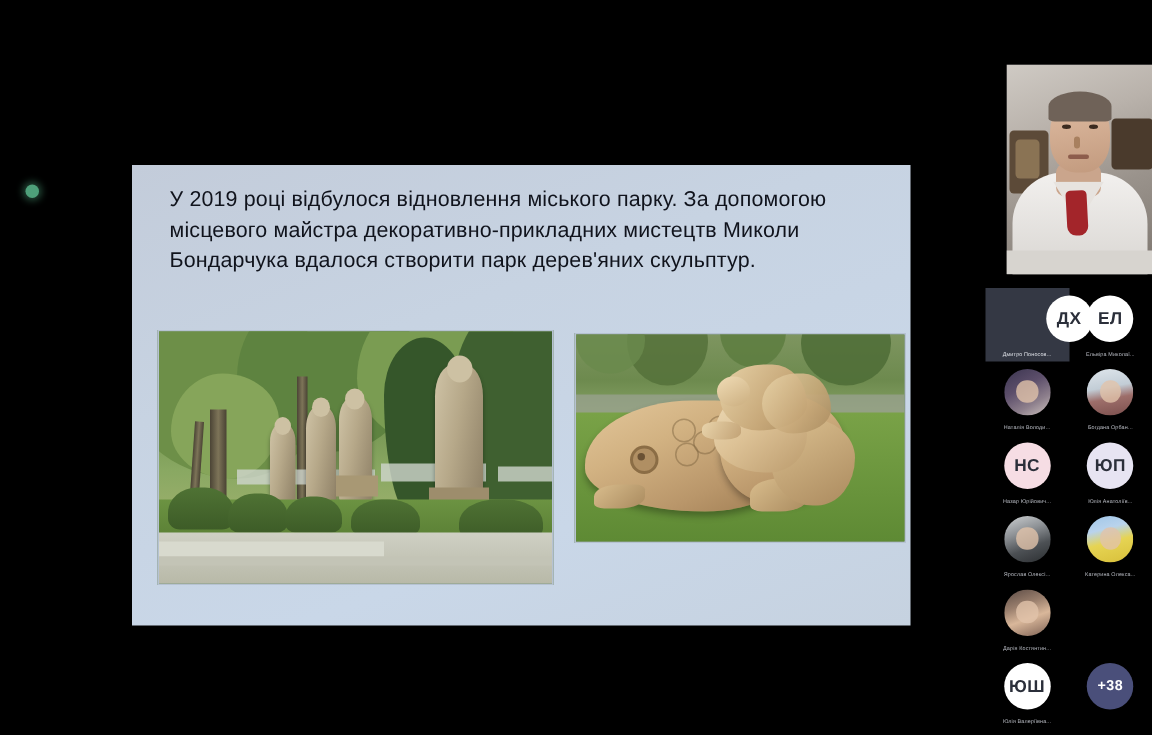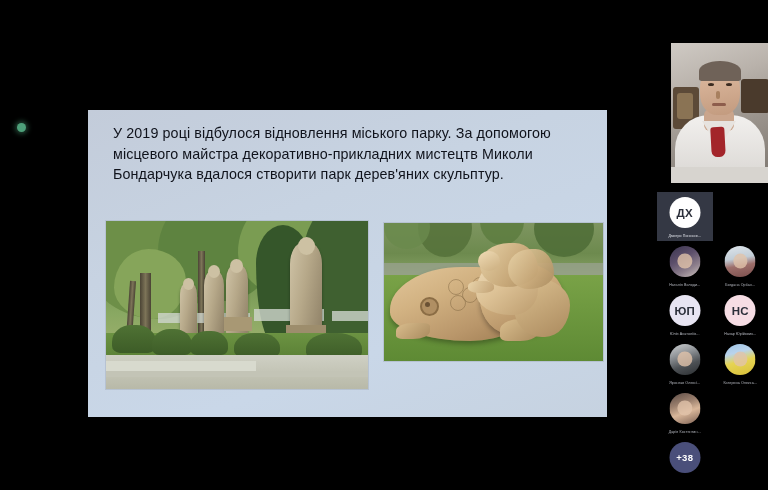--- a/index.html
+++ b/index.html
@@ -207,51 +207,55 @@
         <div class="sv-eye" style="left:55px;top:40px;"></div>
         <div style="position:absolute;left:45px;top:48px;width:4px;height:8px;background:#a8805f;border-radius:2px;"></div>
         <div style="position:absolute;left:41px;top:60px;width:14px;height:3px;background:#8d5d4c;border-radius:2px;"></div>
         <div style="position:absolute;left:0;bottom:0;width:97px;height:16px;background:#d7d4cf;"></div>
       </div>
     </div>
 
     <div class="p-grid">
         <div class="p-row">
           <div class="p-cell active">
-            <div class="p-av" style="background: rgb(255, 255, 255); color: rgb(43, 47, 58);">ДХ</div>
+            <div class="p-av" style="background: rgb(255, 255, 255); color: rgb(43, 47, 58); margin-left: 28px;">ДХ</div>
             <div class="p-name">Дмитро Поносов...</div>
           </div>
+          <div class="p-cell">
+            <div class="p-av" style="background: rgb(255, 255, 255); color: rgb(43, 47, 58);">ЕЛ</div>
+            <div class="p-name">Ельвіра Миколаї...</div>
+          </div>
         </div>
         <div class="p-row">
           <div class="p-cell">
             <div class="p-av">
               <div class="ph ph-a">
                 <div class="ph-face"></div>
               </div>
             </div>
             <div class="p-name">Наталія Володи...</div>
           </div>
           <div class="p-cell">
             <div class="p-av">
               <div class="ph ph-b">
                 <div class="ph-face"></div>
               </div>
             </div>
             <div class="p-name">Богдана Орбан...</div>
           </div>
         </div>
         <div class="p-row">
+          <div class="p-cell">
+            <div class="p-av" style="background: rgb(246, 221, 228); color: rgb(43, 47, 58);">НС</div>
+            <div class="p-name">Назар Юрійович...</div>
+          </div>
           <div class="p-cell">
             <div class="p-av" style="background: rgb(231, 228, 242); color: rgb(43, 47, 58);">ЮП</div>
             <div class="p-name">Юлія Анатоліїв...</div>
           </div>
-          <div class="p-cell">
-            <div class="p-av" style="background: rgb(246, 221, 228); color: rgb(43, 47, 58);">НС</div>
-            <div class="p-name">Назар Юрійович...</div>
-          </div>
         </div>
         <div class="p-row">
           <div class="p-cell">
             <div class="p-av">
               <div class="ph ph-c">
                 <div class="ph-face"></div>
               </div>
             </div>
             <div class="p-name">Ярослав Олексі...</div>
           </div>
@@ -268,20 +272,24 @@
           <div class="p-cell">
             <div class="p-av">
               <div class="ph ph-e">
                 <div class="ph-face"></div>
               </div>
             </div>
             <div class="p-name">Дарія Костянтин...</div>
           </div>
         </div>
         <div class="p-row">
+          <div class="p-cell">
+            <div class="p-av" style="background: rgb(255, 255, 255); color: rgb(43, 47, 58);">ЮШ</div>
+            <div class="p-name">Юлія Валеріївна...</div>
+          </div>
           <div class="p-cell">
             <div class="p-av" style="background: rgb(74, 79, 122); color: rgb(255, 255, 255); font-size: 9.5px;">+38</div>
           </div>
         </div>
       </div>
   </div>
 
 </div>
 
 </body></html>

